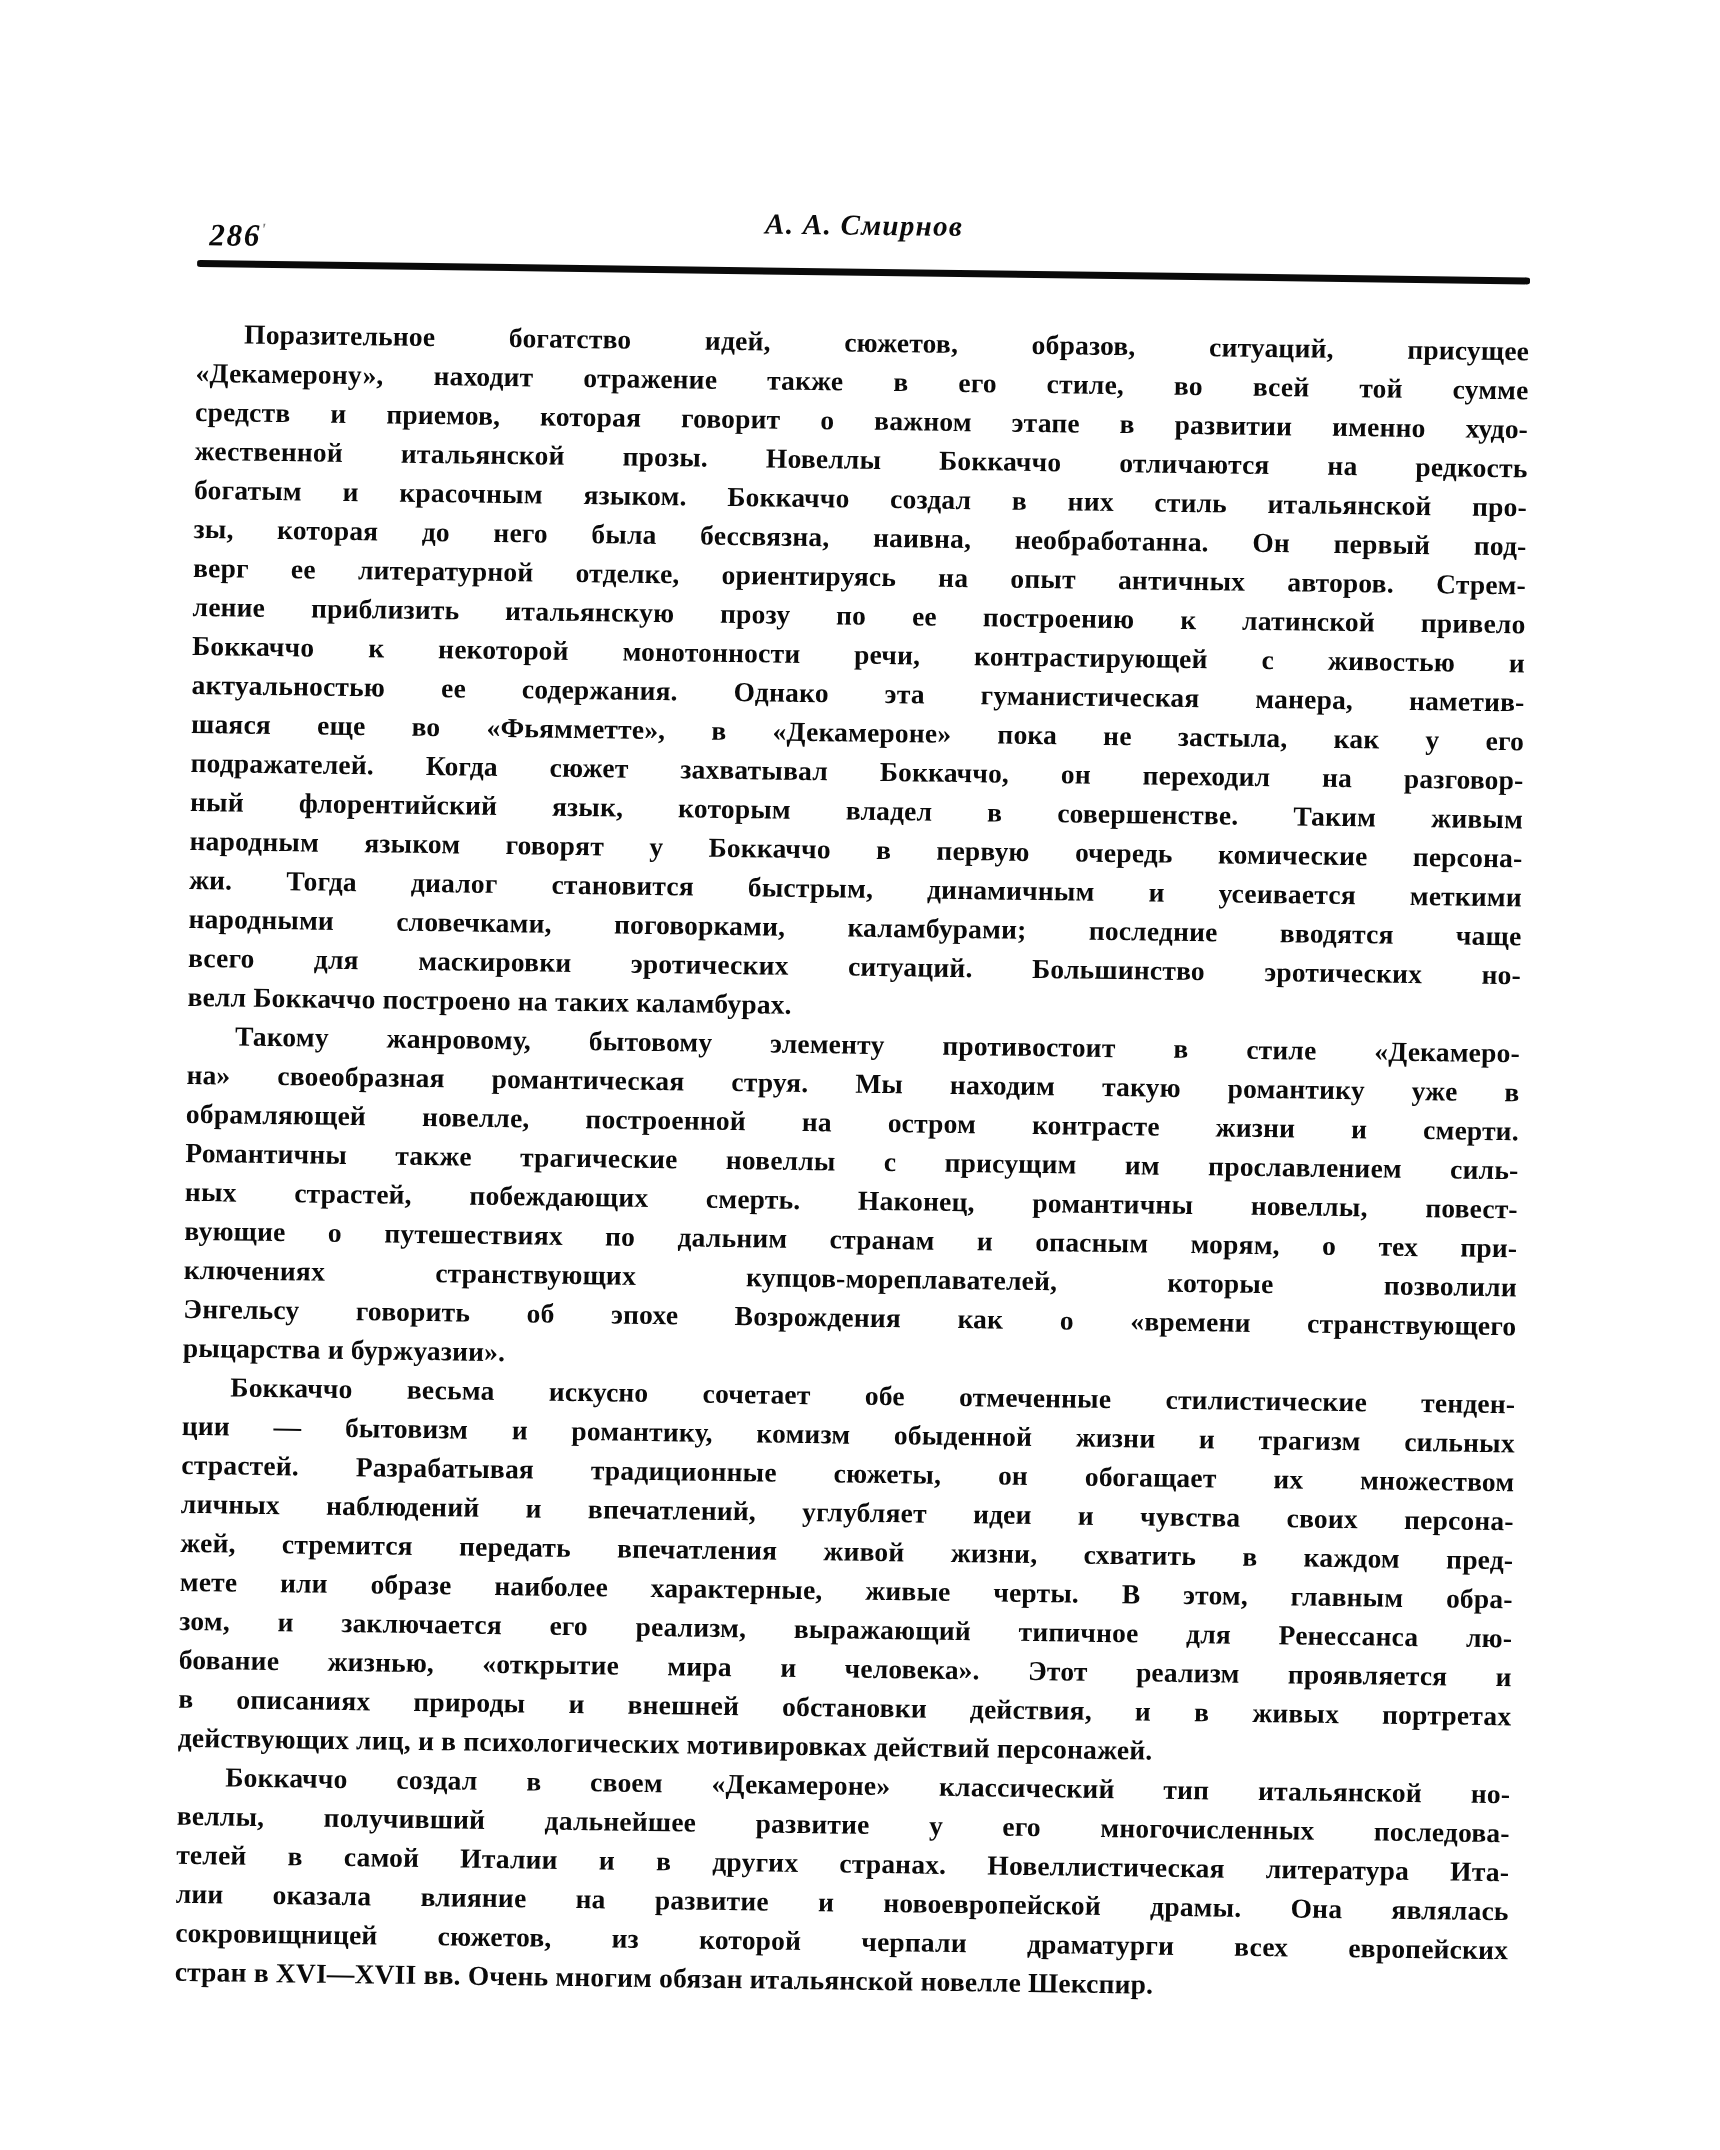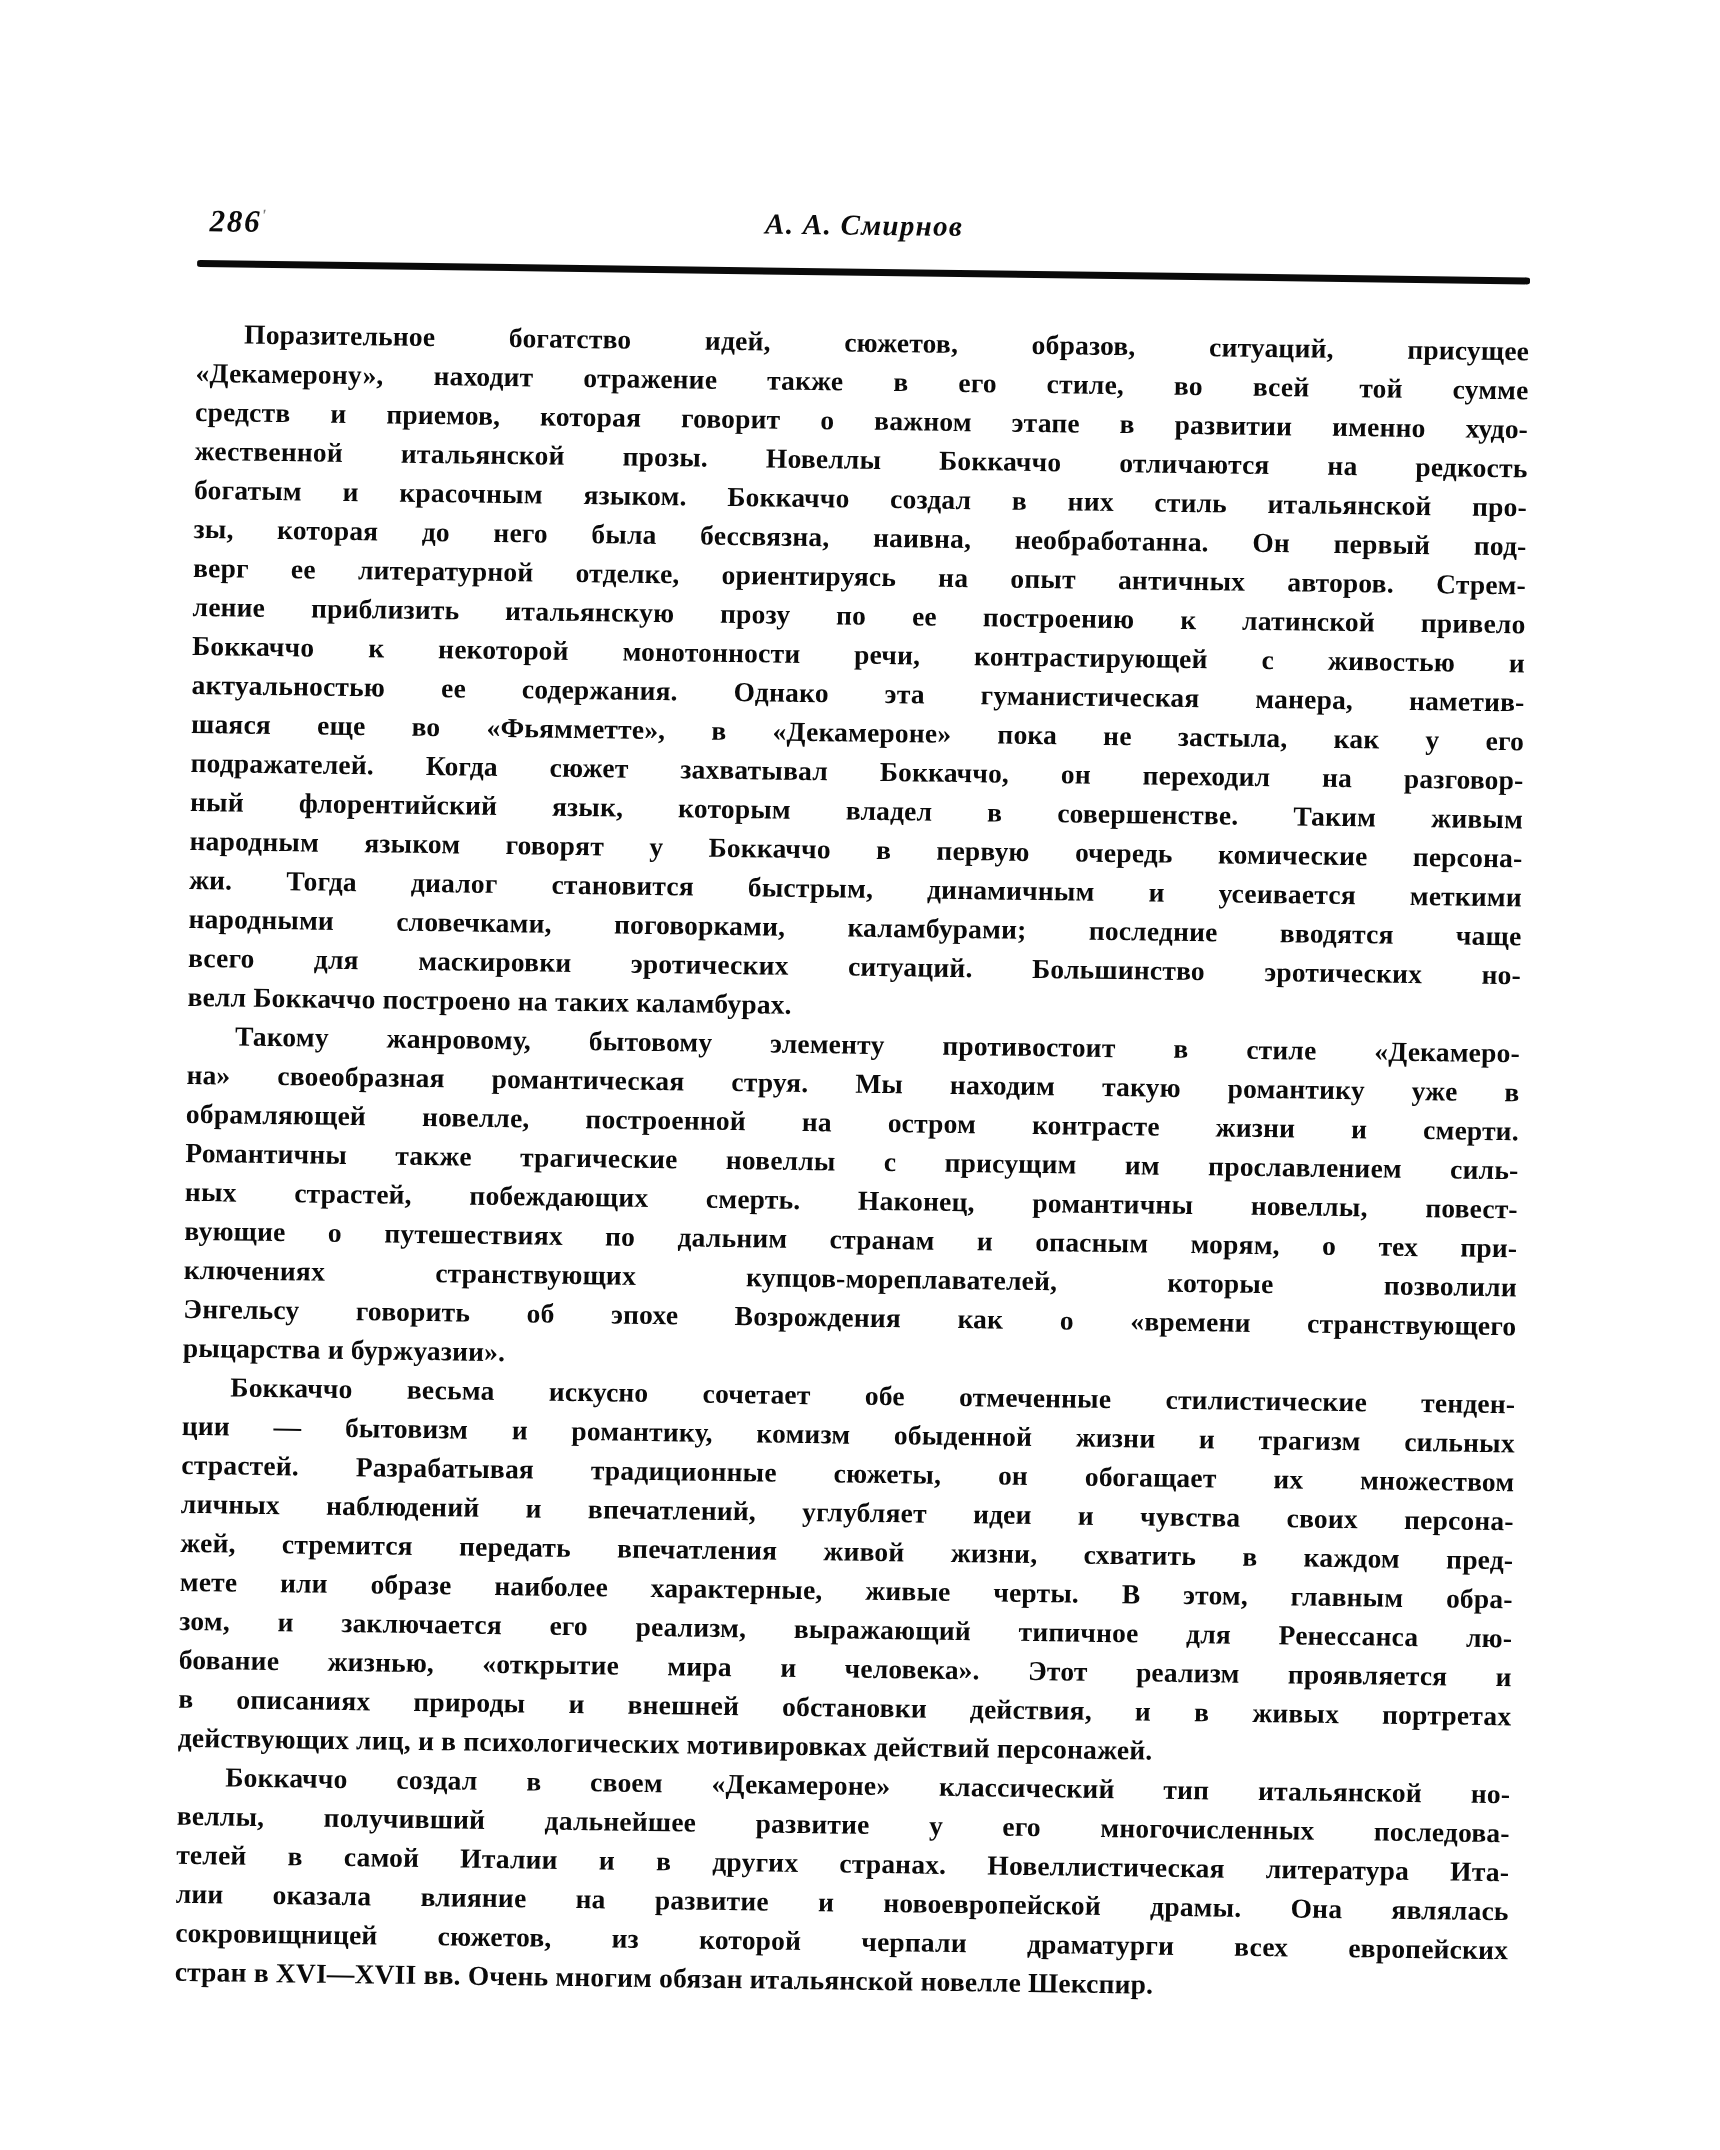--- a/index.html
+++ b/index.html
@@ -24,21 +24,21 @@
     transform: rotate(0.75deg);
     transform-origin: 0 0;
   }
   .header {
     position: relative;
     height: 60px;
   }
   .page-num {
     position: absolute;
     left: 12px;
-    top: 7px;
+    top: 21px;
     font-size: 31px;
     font-weight: 700;
     font-style: italic;
     letter-spacing: 1.7px;
   }
   .page-num-mark {
     font-size: 17px;
     vertical-align: super;
     opacity: 0.55;
   }

